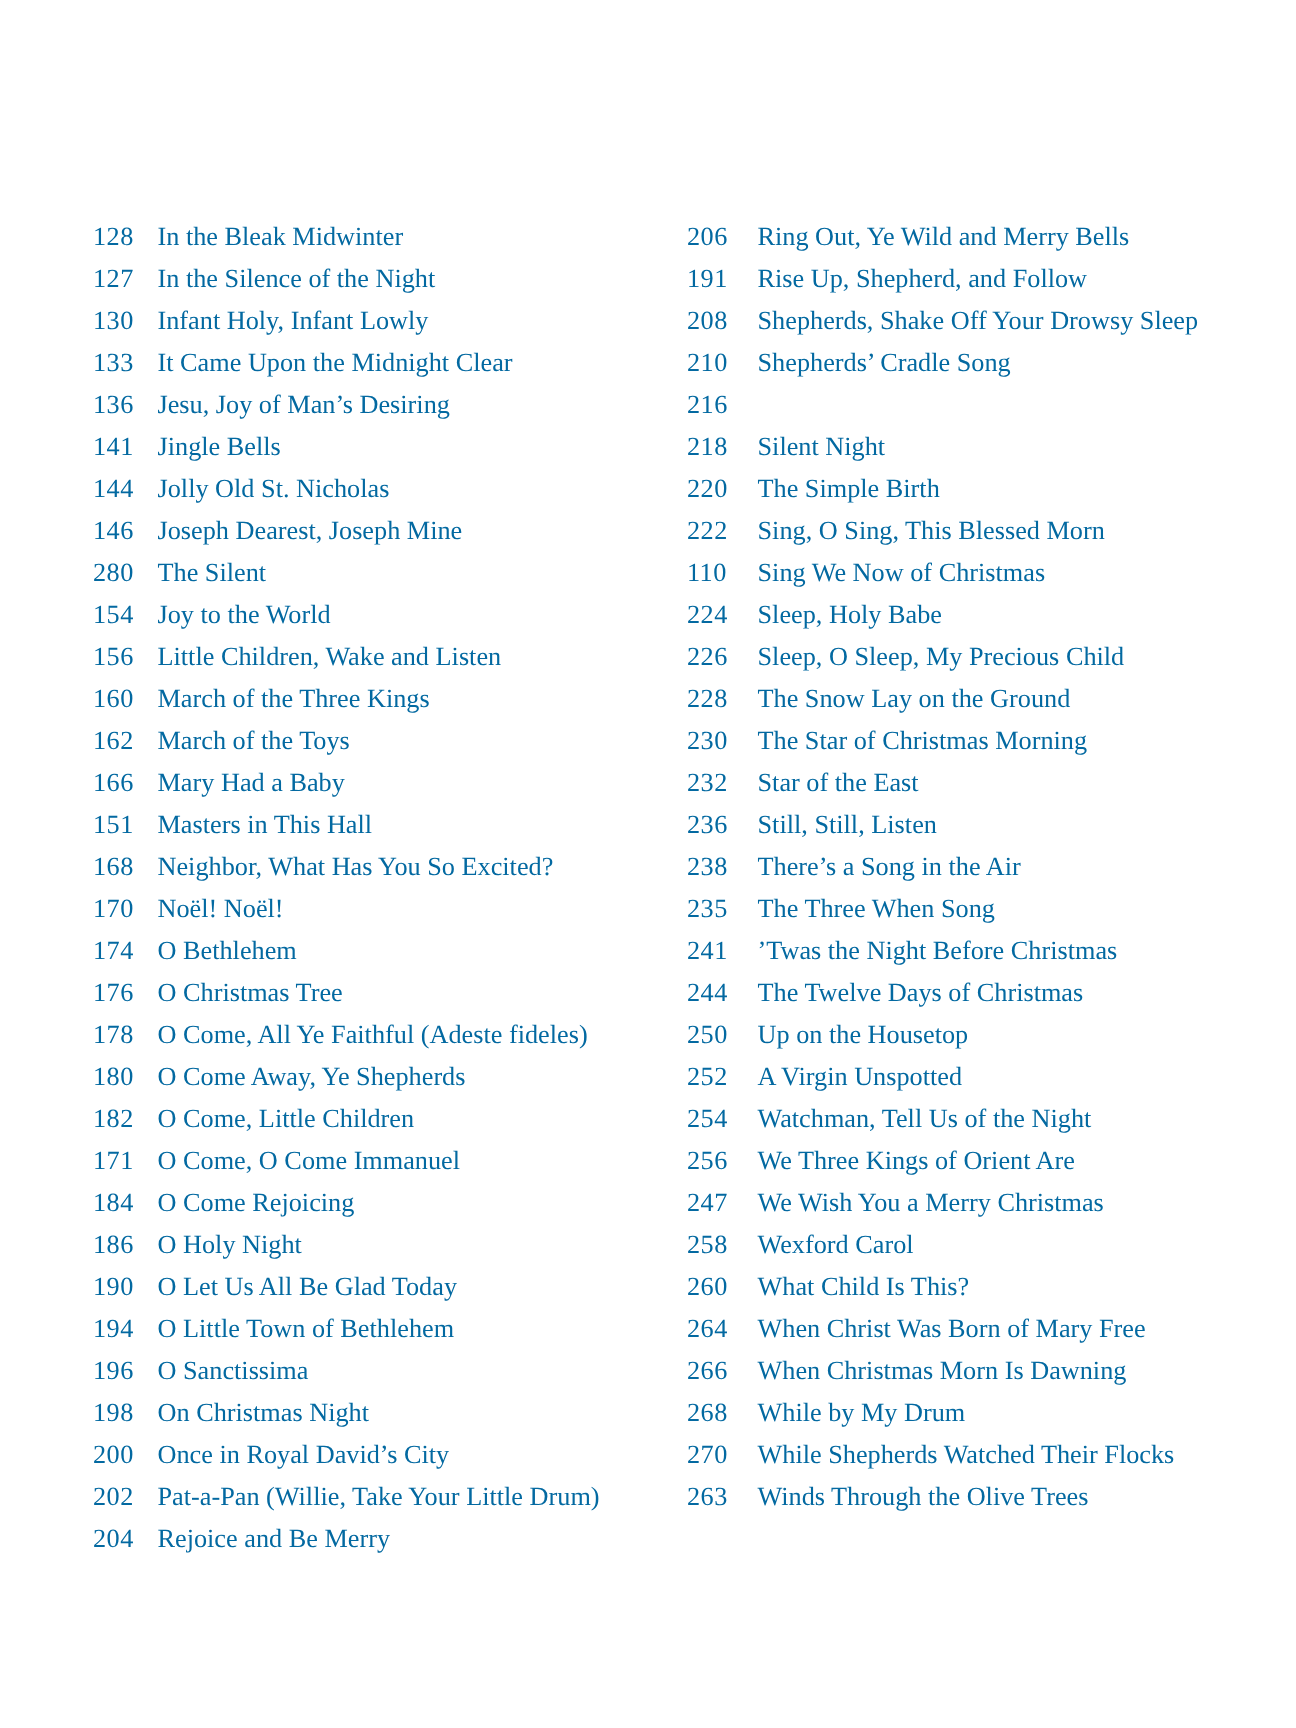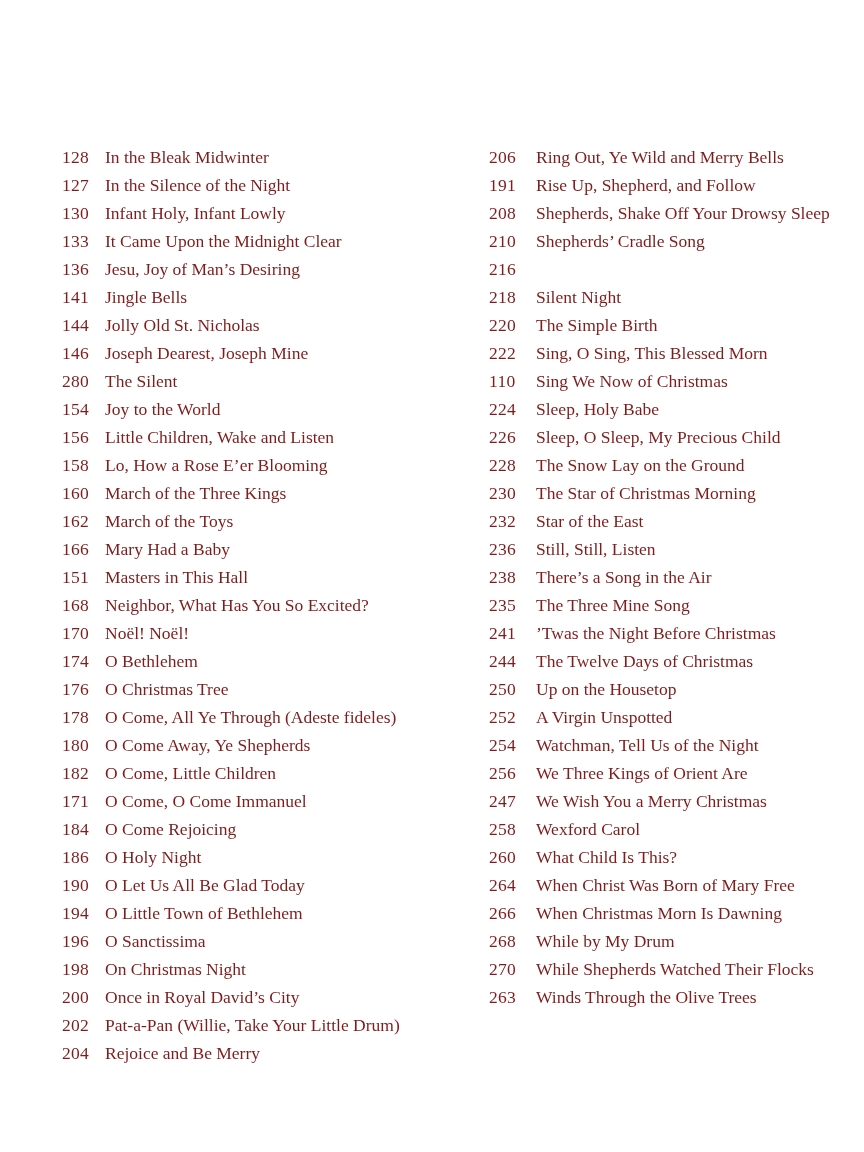--- a/index.html
+++ b/index.html
@@ -7,21 +7,21 @@
     padding: 0;
     background: #ffffff;
   }
   .page {
     position: relative;
     width: 864px;
     height: 1152px;
     background: #ffffff;
     overflow: hidden;
     font-family: "Liberation Serif", serif;
-    color: #7f1d1d;
+    color: #0369a1;
   }
   .toc-columns {
     position: absolute;
     top: 143px;
     left: 0;
     width: 864px;
   }
   .toc-col {
     position: absolute;
     top: 0;
@@ -33,21 +33,21 @@
     height: 28px;
     line-height: 28px;
     font-size: 17.5px;
     white-space: nowrap;
   }
   .toc-num {
     flex: 0 0 auto;
     letter-spacing: 0.3px;
   }
   .toc-col.left  .toc-num { width: 43px; }
-  .toc-col.right .toc-num { width: 47px; margin-left: 31px; }
+  .toc-col.right .toc-num { width: 47px; }
   .toc-title {
     flex: 0 0 auto;
   }
 </style>
 </head>
 <body>
 
 <div class="page">
   <div class="toc-columns">
     <div class="toc-col left">
@@ -89,24 +89,20 @@
         </div>
         <div class="toc-row">
           <span class="toc-num">154</span>
           <span class="toc-title">Joy to the World</span>
         </div>
         <div class="toc-row">
           <span class="toc-num">156</span>
           <span class="toc-title">Little Children, Wake and Listen</span>
         </div>
         <div class="toc-row">
-          <span class="toc-num">158</span>
-          <span class="toc-title">Lo, How a Rose E’er Blooming</span>
-        </div>
-        <div class="toc-row">
           <span class="toc-num">160</span>
           <span class="toc-title">March of the Three Kings</span>
         </div>
         <div class="toc-row">
           <span class="toc-num">162</span>
           <span class="toc-title">March of the Toys</span>
         </div>
         <div class="toc-row">
           <span class="toc-num">166</span>
           <span class="toc-title">Mary Had a Baby</span>
@@ -126,21 +122,21 @@
         <div class="toc-row">
           <span class="toc-num">174</span>
           <span class="toc-title">O Bethlehem</span>
         </div>
         <div class="toc-row">
           <span class="toc-num">176</span>
           <span class="toc-title">O Christmas Tree</span>
         </div>
         <div class="toc-row">
           <span class="toc-num">178</span>
-          <span class="toc-title">O Come, All Ye Through (Adeste fideles)</span>
+          <span class="toc-title">O Come, All Ye Faithful (Adeste fideles)</span>
         </div>
         <div class="toc-row">
           <span class="toc-num">180</span>
           <span class="toc-title">O Come Away, Ye Shepherds</span>
         </div>
         <div class="toc-row">
           <span class="toc-num">182</span>
           <span class="toc-title">O Come, Little Children</span>
         </div>
         <div class="toc-row">
@@ -243,21 +239,21 @@
         <div class="toc-row">
           <span class="toc-num">236</span>
           <span class="toc-title">Still, Still, Listen</span>
         </div>
         <div class="toc-row">
           <span class="toc-num">238</span>
           <span class="toc-title">There’s a Song in the Air</span>
         </div>
         <div class="toc-row">
           <span class="toc-num">235</span>
-          <span class="toc-title">The Three Mine Song</span>
+          <span class="toc-title">The Three When Song</span>
         </div>
         <div class="toc-row">
           <span class="toc-num">241</span>
           <span class="toc-title">’Twas the Night Before Christmas</span>
         </div>
         <div class="toc-row">
           <span class="toc-num">244</span>
           <span class="toc-title">The Twelve Days of Christmas</span>
         </div>
         <div class="toc-row">

